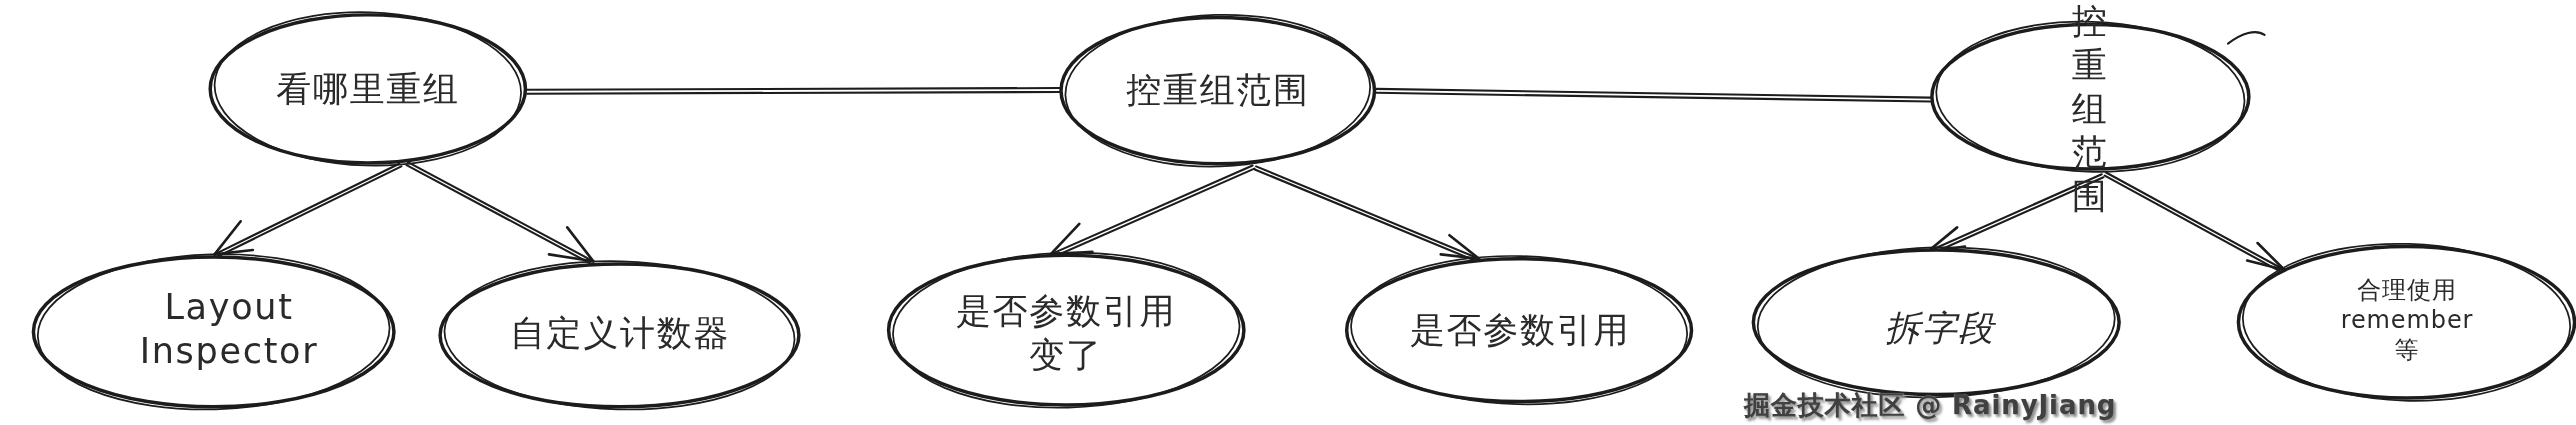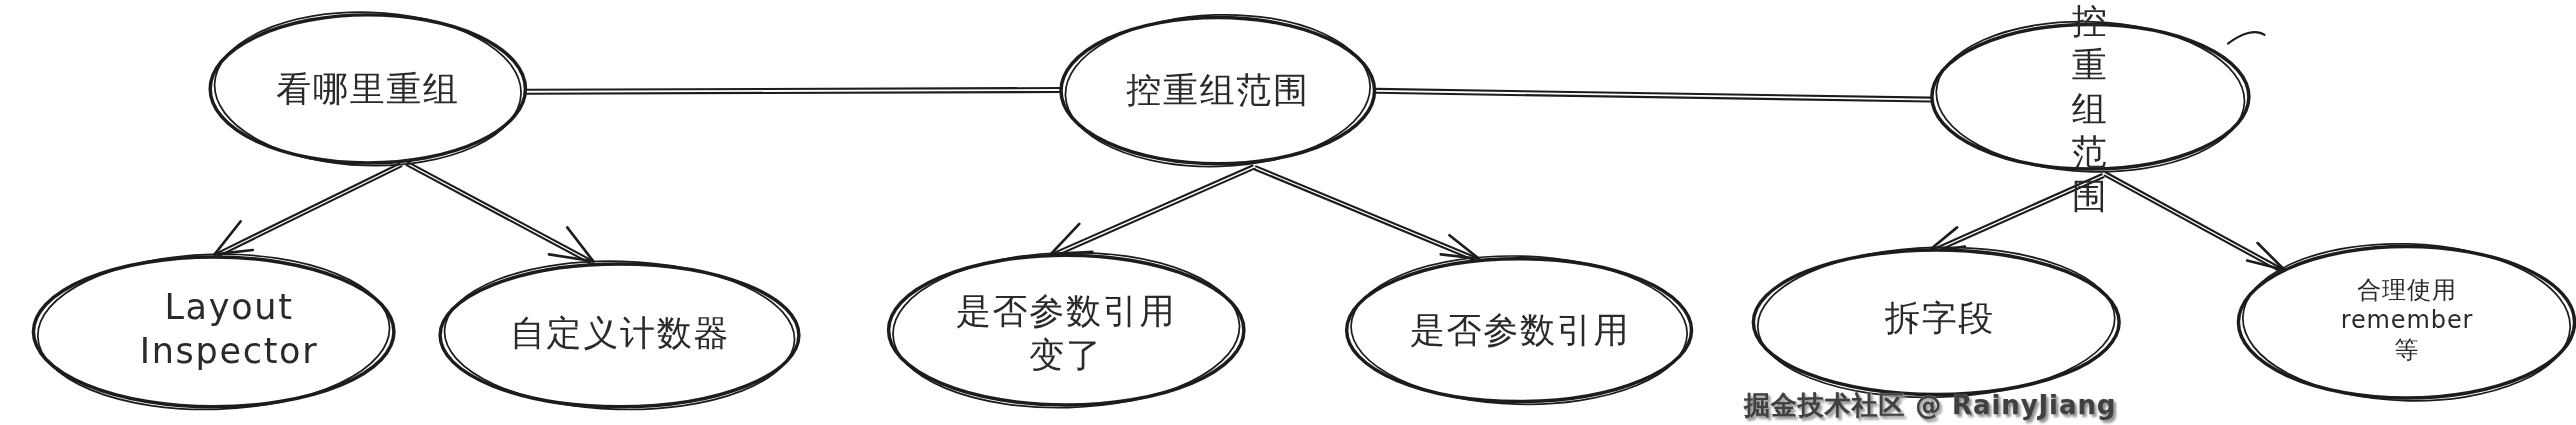--- a/index.html
+++ b/index.html
@@ -173,20 +173,20 @@
 
   <div class="node-label" style="left:352px;  top:90px;">看哪里重组</div>
   <div class="node-label" style="left:1202px; top:91px;">控重组范围</div>
   <div class="node-label" style="left:2074px; top:109px;">控重组范围</div>
   <div class="node-label" style="left:213px;  top:330px;">Layout
 Inspector</div>
   <div class="node-label" style="left:604px;  top:334px;">自定义计数器</div>
   <div class="node-label" style="left:1050px; top:334px;">是否参数引用
 变了</div>
   <div class="node-label" style="left:1504px; top:331px;">是否参数引用</div>
-  <div class="node-label" style="left:1924px; top:319px;">拆字段</div>
+  <div class="node-label" style="left:1924px; top:329px;font-style:italic;">拆字段</div>
   <div class="node-label small" style="left:2391px; top:320px;">合理使用
 remember等</div>
 
   <div class="watermark">掘金技术社区 @ RainyJiang</div>
 
 </div>
 
 
 </body></html>

